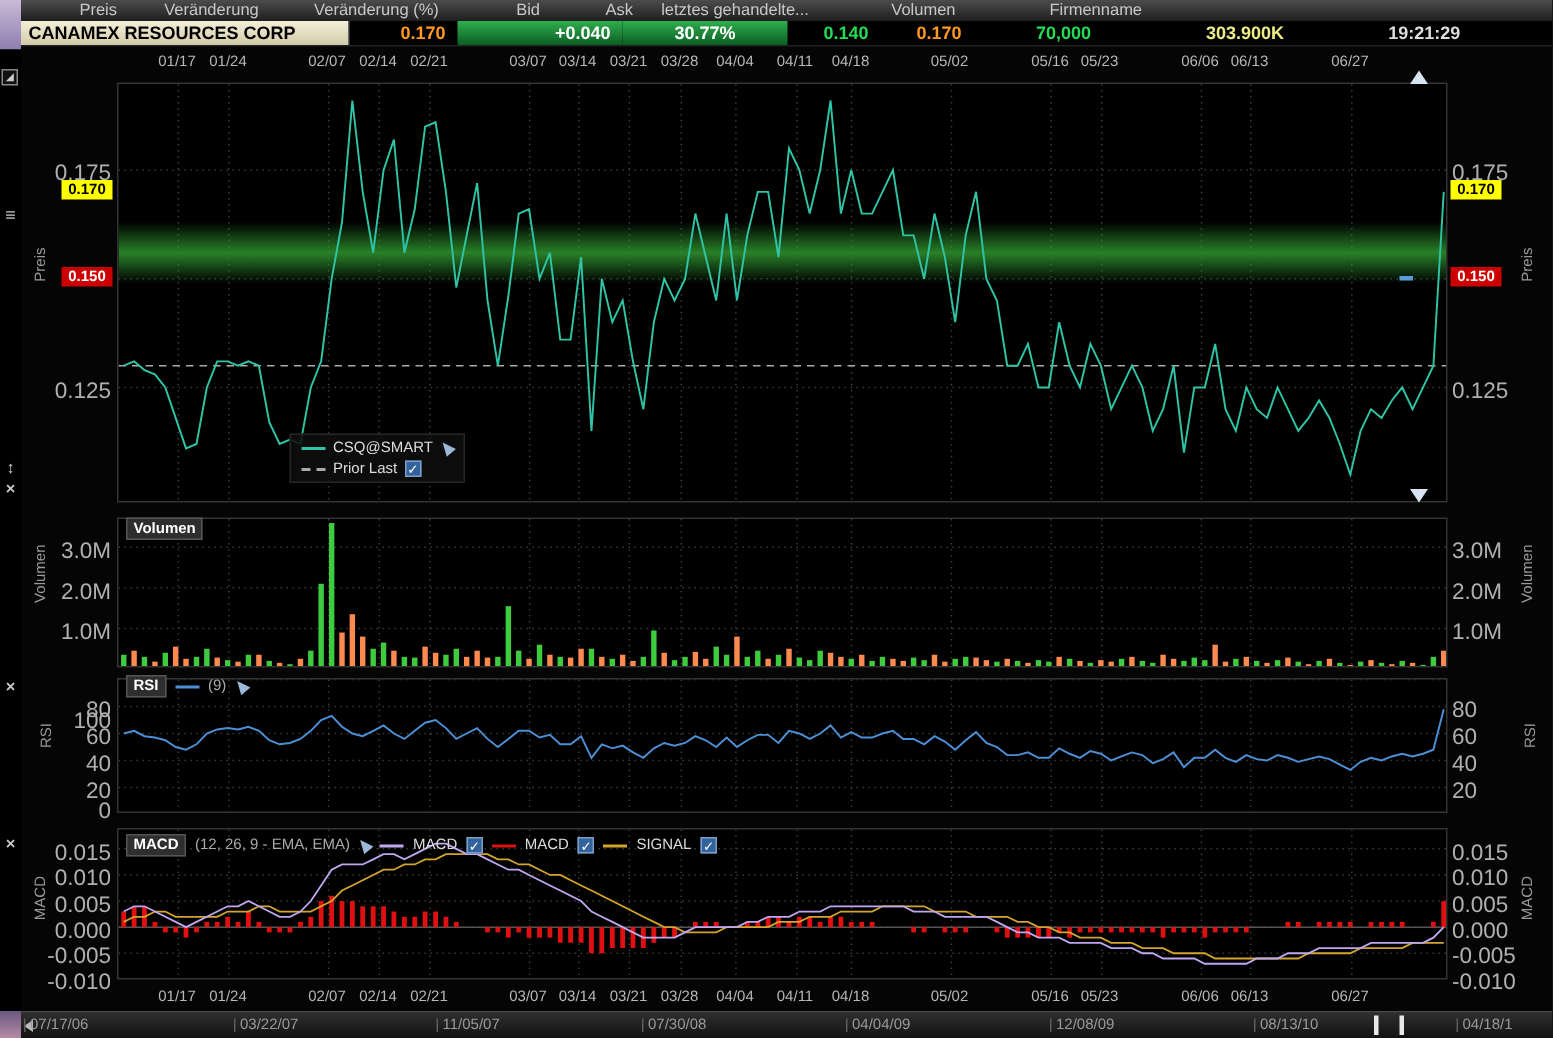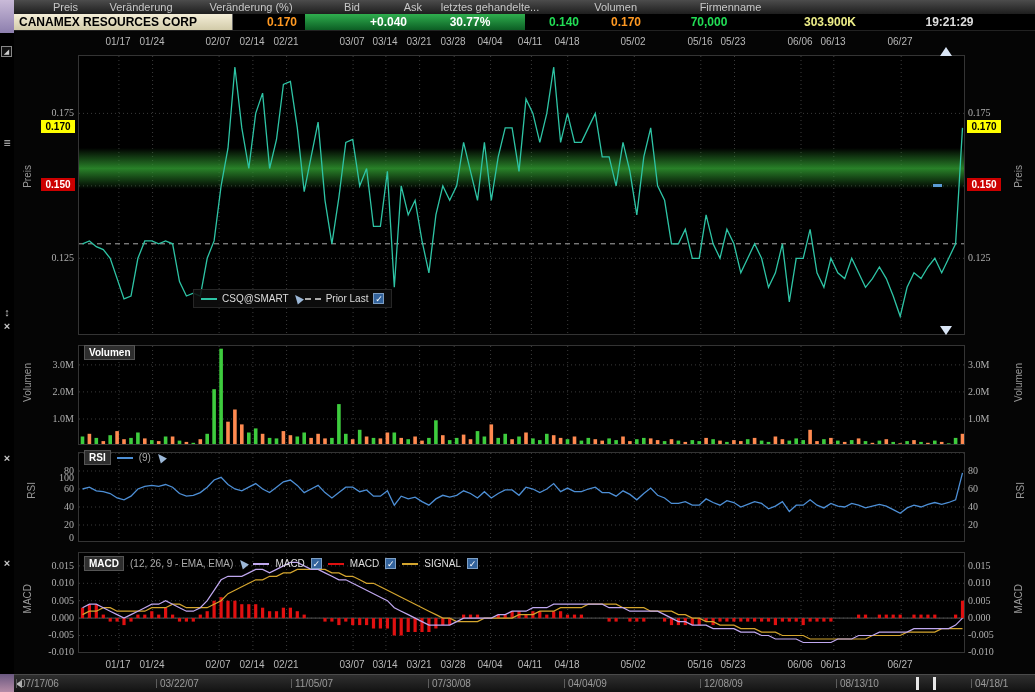--- a/index.html
+++ b/index.html
@@ -26,31 +26,31 @@
   .xtick{position:absolute;top:3px;transform:translateX(-50%);white-space:nowrap;}
 
   
   .strip{position:absolute;left:0;top:33px;width:14px;height:641px;background:#000;}
   .icon{position:absolute;left:0;width:14px;text-align:center;color:#c8c8c8;font-size:11px;line-height:12px;cursor:default;}
   .corner-btn{position:absolute;left:1px;top:13px;width:11px;height:11px;border:1px solid #888;background:#111;}
   .corner-btn span{display:block;font-size:7px;line-height:9px;color:#ccc;text-align:center;}
 
   
   svg.panel{position:absolute;left:78px;background:#000;border:1px solid #343434;}
-  .ytick{position:absolute;font-size:10px;color:#b0b0b0;z-index:3;font-family:Liberation Serif, serif;}
+  .ytick{position:absolute;font-size:15px;color:#b0b0b0;z-index:3;}
   .ytL{left:0;width:74px;text-align:right;}
   .ytR{left:968px;width:50px;text-align:left;}
   .badge{position:absolute;font-size:10px;font-weight:bold;width:34px;text-align:center;padding:1px 0;z-index:4;}
   .badge.yellow{background:#ffff00;color:#000;}
   .badge.red{background:#cc0000;color:#fff;}
   .badgeL{left:41px;} .badgeR{left:967px;}
   .vlabel{position:absolute;writing-mode:vertical-rl;transform:rotate(180deg);font-size:10px;color:#999;z-index:3;}
 
   
-  .legend{position:absolute;background:rgba(14,14,14,.88);border:1px solid #262626;padding:3px 7px;font-size:10px;color:#ddd;z-index:5;display:flex;flex-direction:row;gap:3px;}
+  .legend{position:absolute;background:rgba(14,14,14,.88);border:1px solid #262626;padding:3px 7px;font-size:10px;color:#ddd;z-index:5;display:flex;flex-direction:column;gap:3px;}
   .hleg{position:absolute;display:flex;align-items:center;gap:6px;font-size:10px;color:#ddd;z-index:5;}
   .lrow{display:flex;align-items:center;gap:5px;white-space:nowrap;}
   .sample{display:inline-block;width:16px;height:0;border-top:2px solid #888;}
   .sample.dashed{border-top-style:dashed;}
   .chip{background:#2e2e2e;border:1px solid #555;color:#fff;font-weight:bold;padding:0 4px;font-size:10px;line-height:13px;display:inline-block;}
   .param{color:#aaa;}
   .cb{width:11px;height:11px;background:#33639c;border:1px solid #7e9fc4;color:#fff;font-size:9px;line-height:10px;text-align:center;display:inline-block;}
   .pointer{width:0;height:0;border-left:4px solid transparent;border-right:4px solid transparent;border-bottom:9px solid #9cb8d8;transform:rotate(-40deg);display:inline-block;}
 
   

